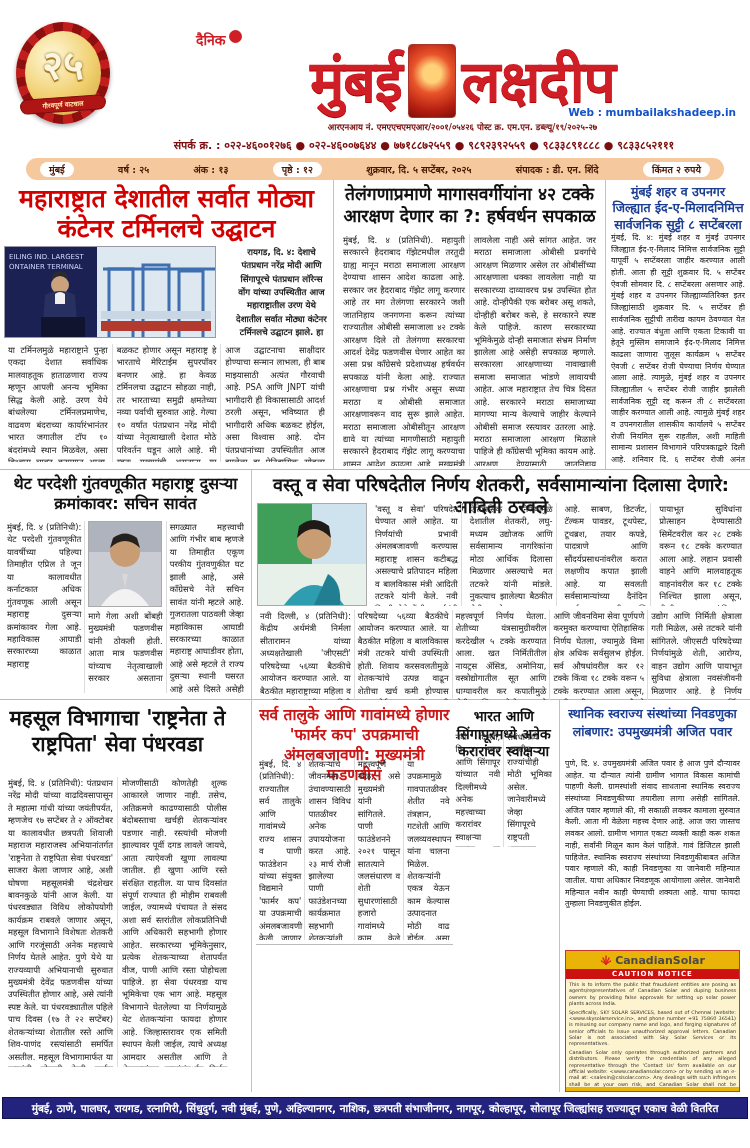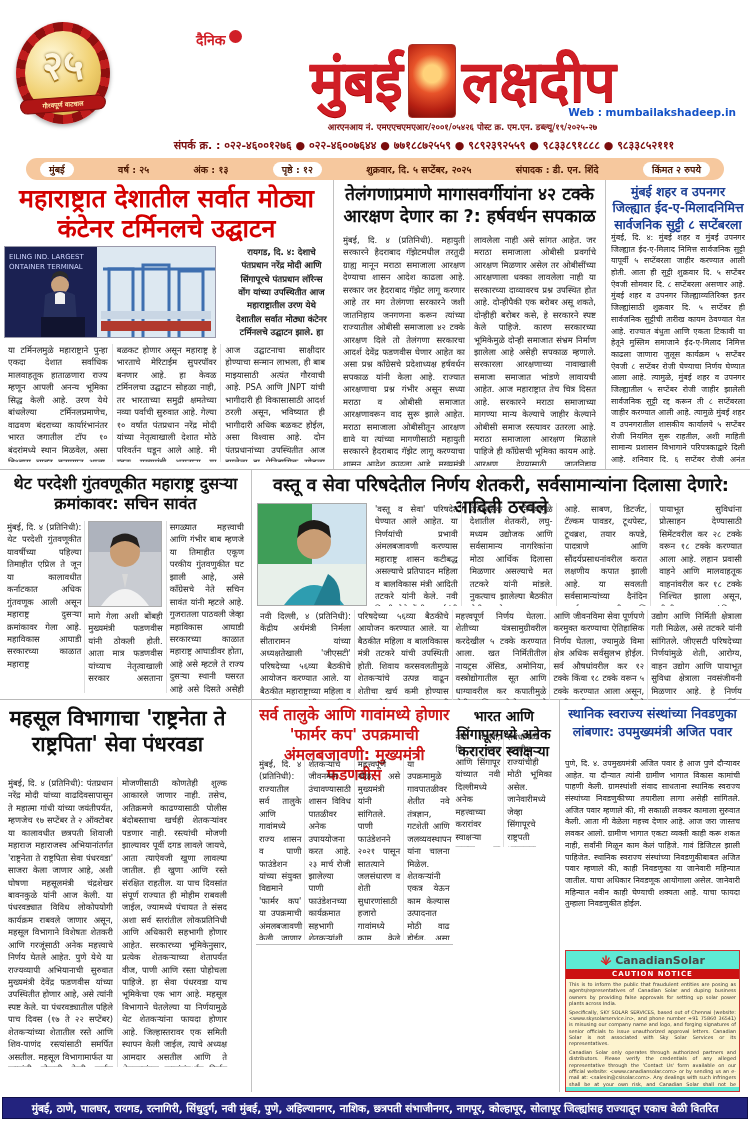--- a/index.html
+++ b/index.html
@@ -80,21 +80,21 @@
   .g h2{margin:1px 0;font-size:15.5px;line-height:1.3;text-align:center;font-weight:800;color:#cc1616;height:50px;}
   .gcols{display:flex;height:182px;margin-top:3px;border-bottom:1px solid #bbb;padding-bottom:4px;}
   .gcols .c{flex:1;padding:0 3px;}
   .h h2{margin:4px 0 1px 0;font-size:14px;line-height:1.25;text-align:center;font-weight:800;color:#111;height:22px;}
   .hcols{display:flex;height:116px;}
   .hcols .c{flex:1;padding:0 3px;}
   .i{flex:1;display:flex;flex-direction:column;padding:4px 10px 0 5px;box-sizing:border-box;}
   .i h2{margin:1px 0;font-size:12.5px;line-height:1.4;text-align:center;font-weight:800;height:52px;}
   .i .c{height:188px;font-size:7.9px;}
   
-  .ad{margin-top:4px;border:1px solid #cc3333;height:140px;overflow:hidden;background:#5eead4;}
+  .ad{margin-top:4px;border:1px solid #cc3333;height:140px;overflow:hidden;background:#eab308;}
   .adlogo{display:flex;align-items:center;justify-content:center;gap:3px;height:18px;}
   .adlogo .brand{font-size:11px;font-weight:700;color:#4a4a4a;}
   .adbar{background:#cc1111;color:#fff;font-size:7px;font-weight:800;text-align:center;letter-spacing:1px;padding:1px 0;}
   .adbody{background:#fdf3cf;padding:2px 3px;font-size:4.9px;line-height:1.3;color:#333;text-align:justify;height:104px;overflow:hidden;}
   .adbody p{margin:0 0 2px 0;}
   
   .bottombar{margin:5px 2px 0 2px;background:#23237e;border:1px solid #11114a;color:#fff;
      font-size:10.5px;font-weight:800;text-align:center;padding:3px 0;}
 </style>
 </head>

